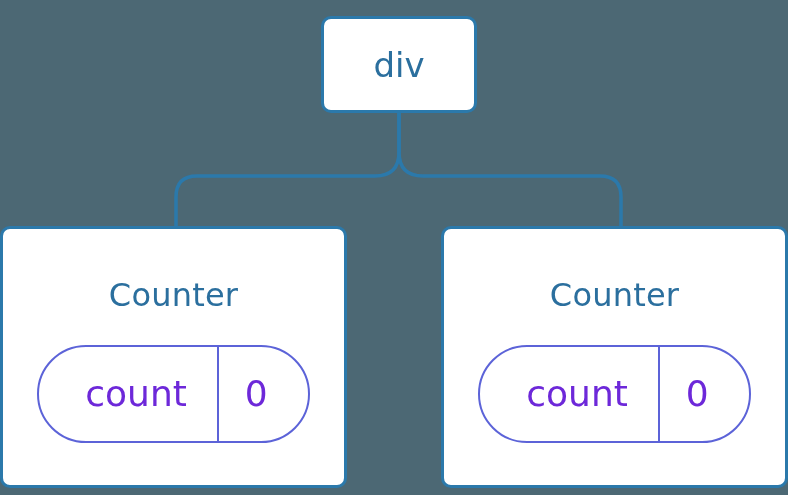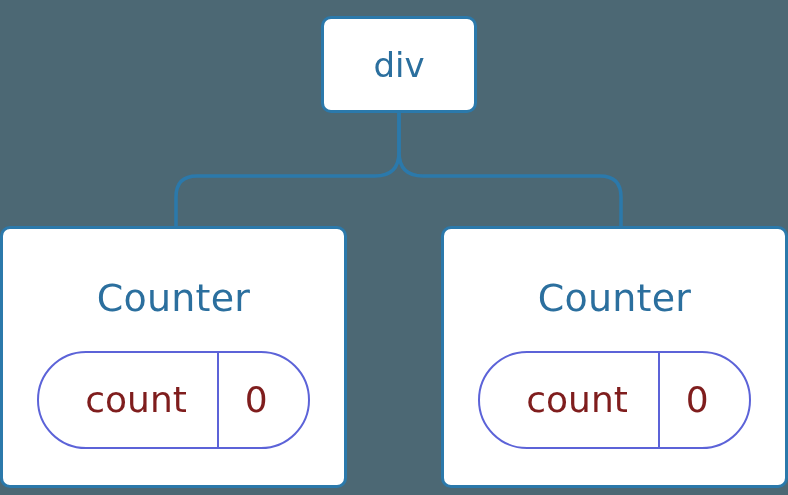--- a/index.html
+++ b/index.html
@@ -61,21 +61,21 @@
   .node-child {
     top: 226px;
     width: 347px;
     height: 262px;
     justify-content: flex-start;
   }
   .node-child-left  { left: 0px; }
   .node-child-right { left: 441px; }
 
   .node-child .node-title {
-    font-size: 38px;
+    font-size: 32px;
     color: #2b6f9e;
     line-height: 1;
     margin-top: 50px;
     letter-spacing: 0.2px;
   }
 
   
   .state-pill {
     position: relative;
     margin-top: 34px;
@@ -85,21 +85,21 @@
     border: 2.5px solid #5c63d8;
     border-radius: 49px;
     background: #ffffff;
     box-sizing: border-box;
   }
   .pill-key,
   .pill-val {
     display: flex;
     align-items: center;
     justify-content: center;
-    color: #7f1d1d;
+    color: #6d28d9;
     font-size: 36px;
     line-height: 1;
     box-sizing: border-box;
   }
   .pill-key {
     padding: 0 30px 0 46px;
   }
   .pill-val {
     padding: 0 40px 0 26px;
     border-left: 2.5px solid #5c63d8;

